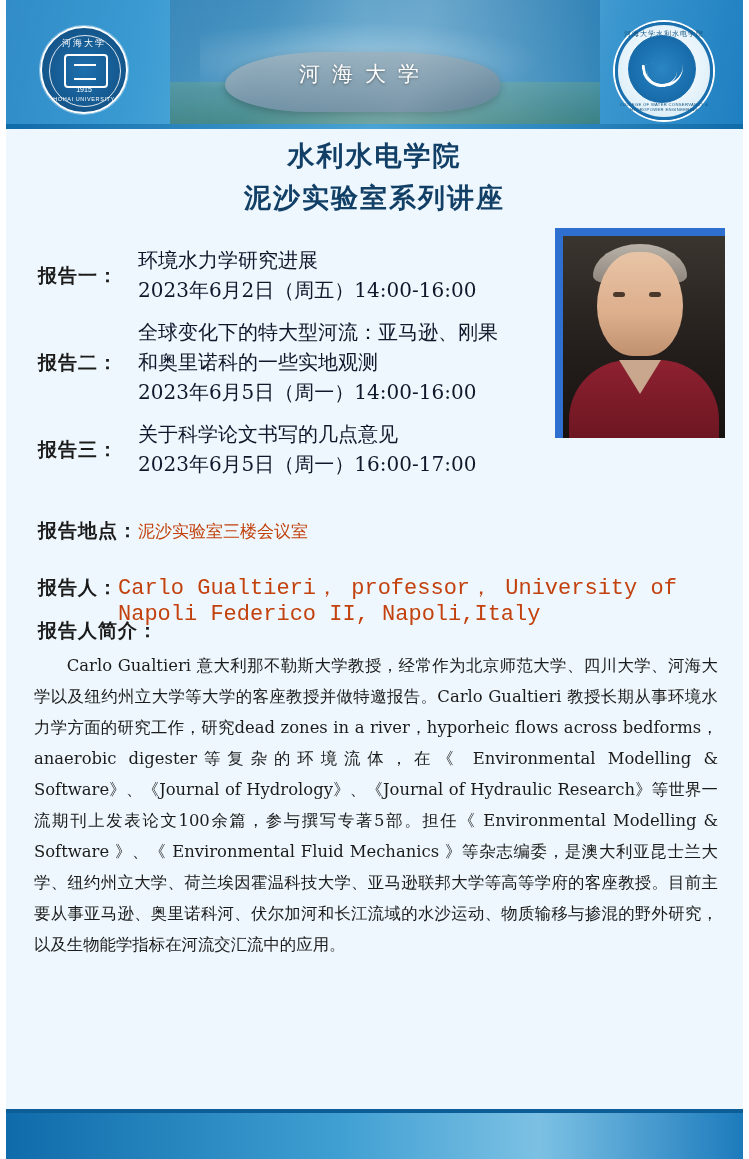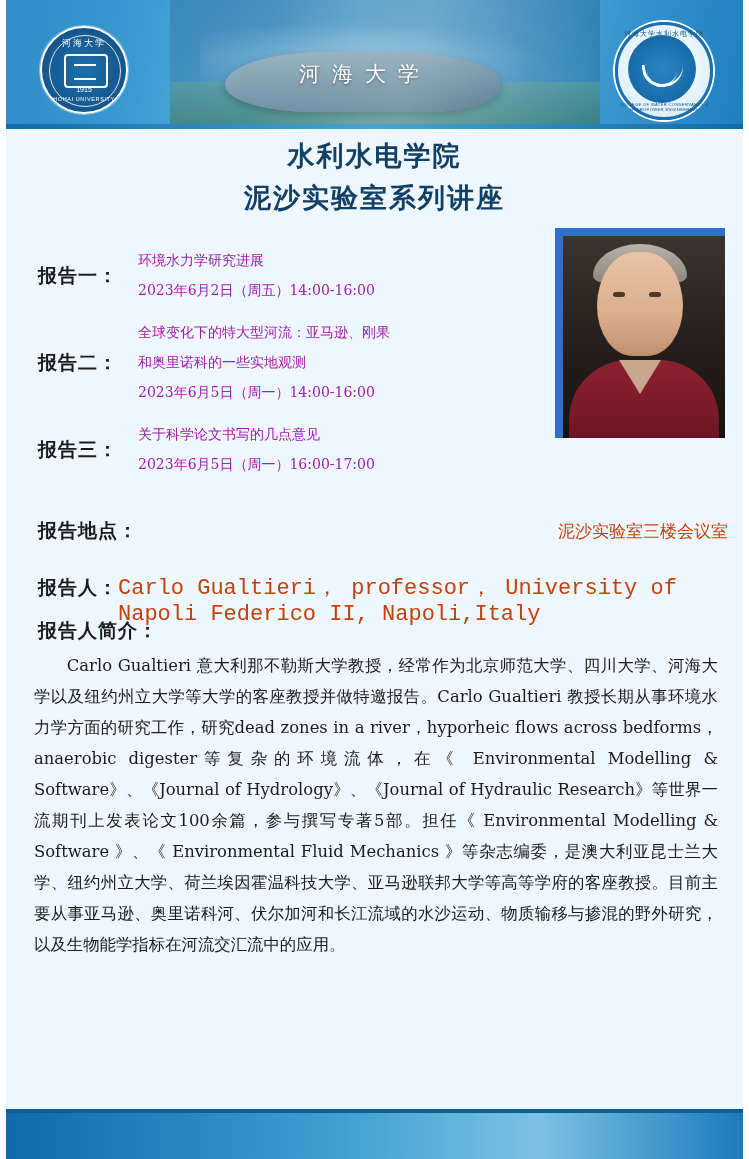--- a/index.html
+++ b/index.html
@@ -223,38 +223,37 @@
     font-family: "DejaVu Serif", serif;
     font-weight: bold;
     font-size: 19px;
     color: #1b1b1b;
     line-height: 30px;
     letter-spacing: 1px;
   }
   .talk-body {
     flex: 1 1 auto;
     font-family: "DejaVu Serif", serif;
-    font-size: 14px;
-    color: #a21caf;
+    font-size: 20px;
+    color: #0f172a;
     line-height: 30px;
   }
   .talk-body .line { display: block; }
 
   
   .info-block {
     position: absolute;
     left: 38px;
     width: 690px;
   }
   .info-venue { top: 518px; }
   .info-speaker { top: 572px; }
   .info-row {
     display: flex;
     align-items: baseline;
-    justify-content: space-between;
   }
   .info-label {
     font-family: "DejaVu Serif", serif;
     font-weight: bold;
     font-size: 19px;
     color: #1b1b1b;
     letter-spacing: 1px;
     white-space: nowrap;
   }
   .info-value {

